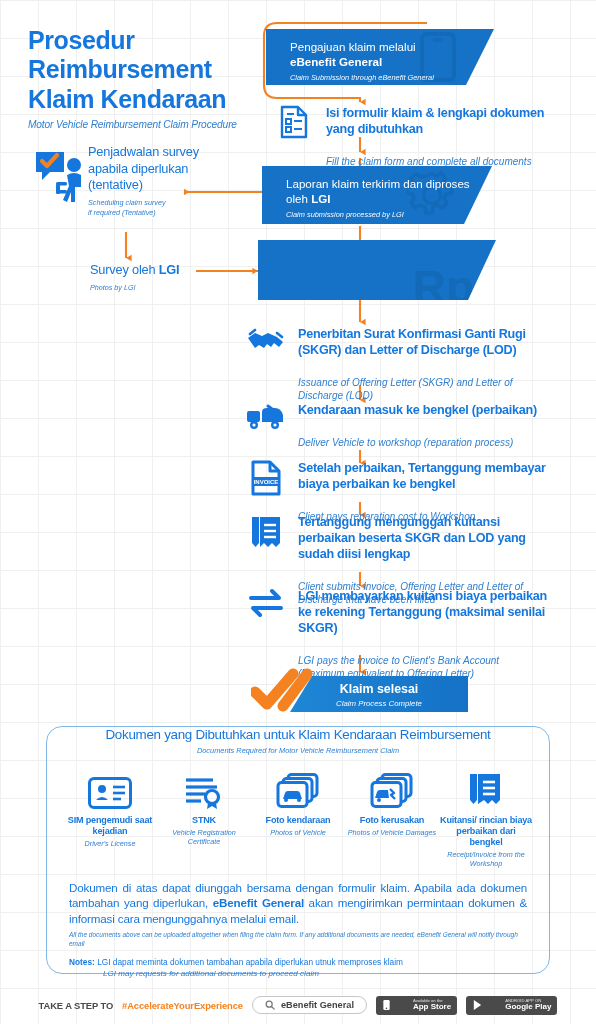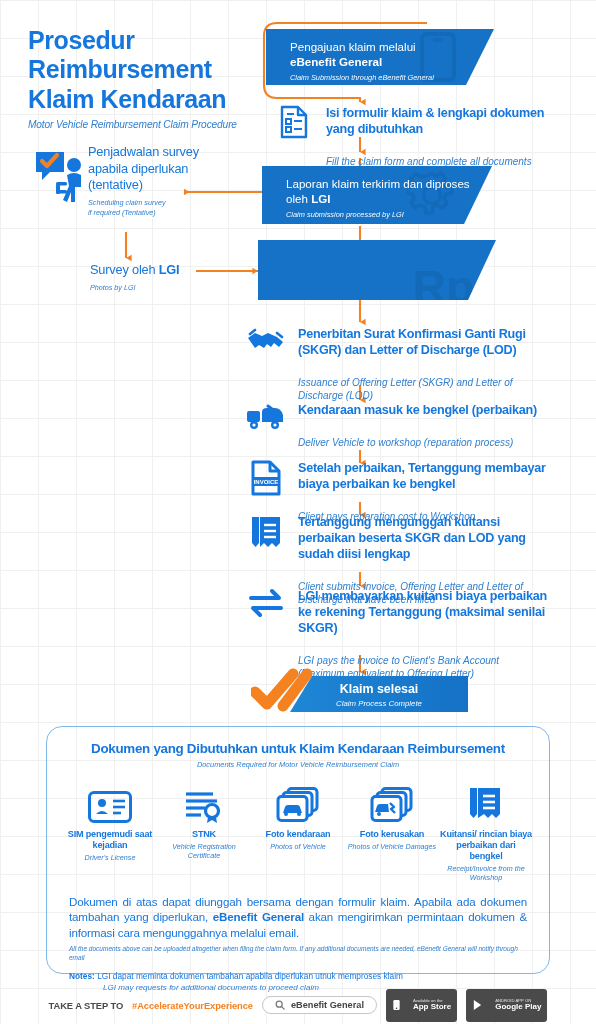--- a/index.html
+++ b/index.html
@@ -92,22 +92,22 @@
 
   
   .conn { position: absolute; pointer-events: none; }
 
   
   #docs-panel {
     position: absolute; left: 46px; top: 726px; width: 504px; height: 248px;
     border: 1.4px solid #7fb8e8; border-radius: 16px; background: transparent;
   }
   #docs-title {
-    text-align: center; font-size: 13.4px; font-weight: 700; color: #1577dd;
-    margin-top: 14px; letter-spacing: -0.3px;
+    text-align: center; font-size: 13.4px; font-weight: 400; color: #1577dd;
+    letter-spacing: -0.3px;
   }
   #docs-subtitle {
     text-align: center; font-size: 7.4px; font-style: italic; color: #2f7fd0;
     margin-top: 4px;
   }
   #docs-row {
     display: flex; justify-content: space-between;
     padding: 10px 16px 0 16px; align-items: flex-start;
   }
   .doc-item { width: 100px; text-align: center; }
@@ -149,22 +149,22 @@
   }
   #footer-cta { font-size: 9.4px; font-weight: 700; color: #4a4a4a; letter-spacing: -0.1px; text-align: center; }
   #footer-tag { font-size: 9.4px; font-weight: 700; color: #f58220; letter-spacing: -0.1px; }
   #search-pill {
     display: flex; align-items: center; gap: 6px;
     border: 1px solid #c6c6c6; border-radius: 11px;
     height: 18px; padding: 0 12px; background: #fff;
   }
   #search-pill .sp-txt { font-size: 9.2px; font-weight: 700; color: #444; }
   .store-badge {
-    display: flex; align-items: center; gap: 12px;
-    background: #4a4a4a; border-radius: 3px; height: 33px; padding: 0 6px;
+    display: flex; align-items: center; gap: 22px;
+    background: #4a4a4a; border-radius: 3px; height: 19px; padding: 0 6px;
     color: #fff;
   }
   .store-badge .sb-small { font-size: 4.2px; line-height: 1; opacity: .85; }
   .store-badge .sb-big { font-size: 8px; font-weight: 700; line-height: 1.05; }
   .store-badge .sb-txt { display: flex; flex-direction: column; justify-content: center; }
 </style>
 </head>
 <body>
 
 <div id="grid-bg"></div>

